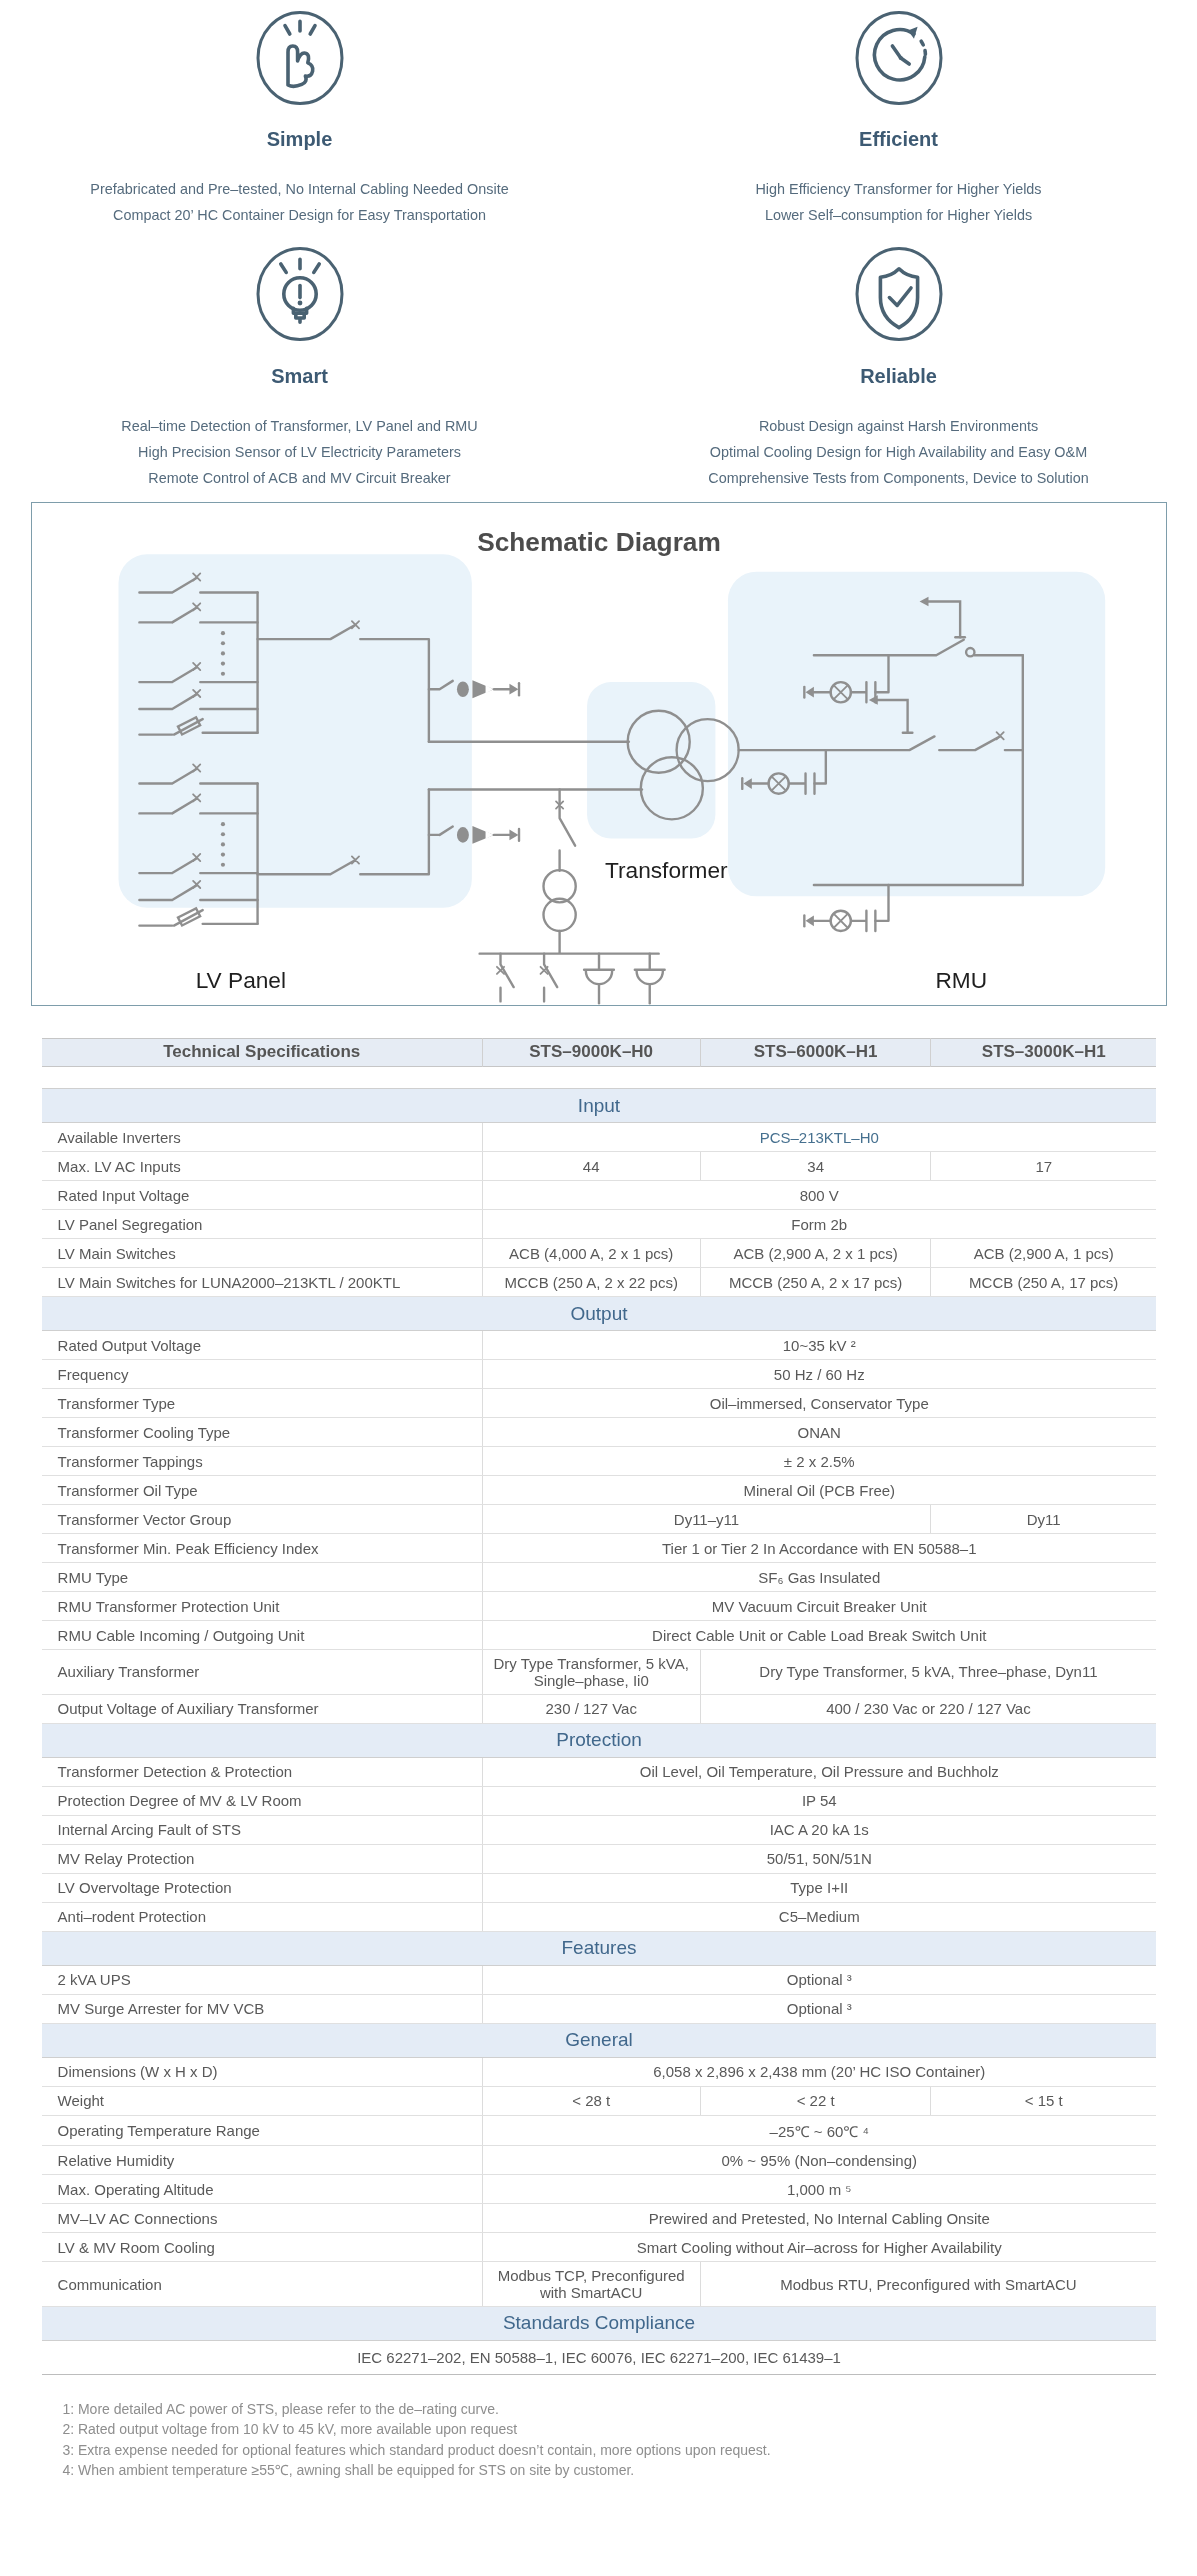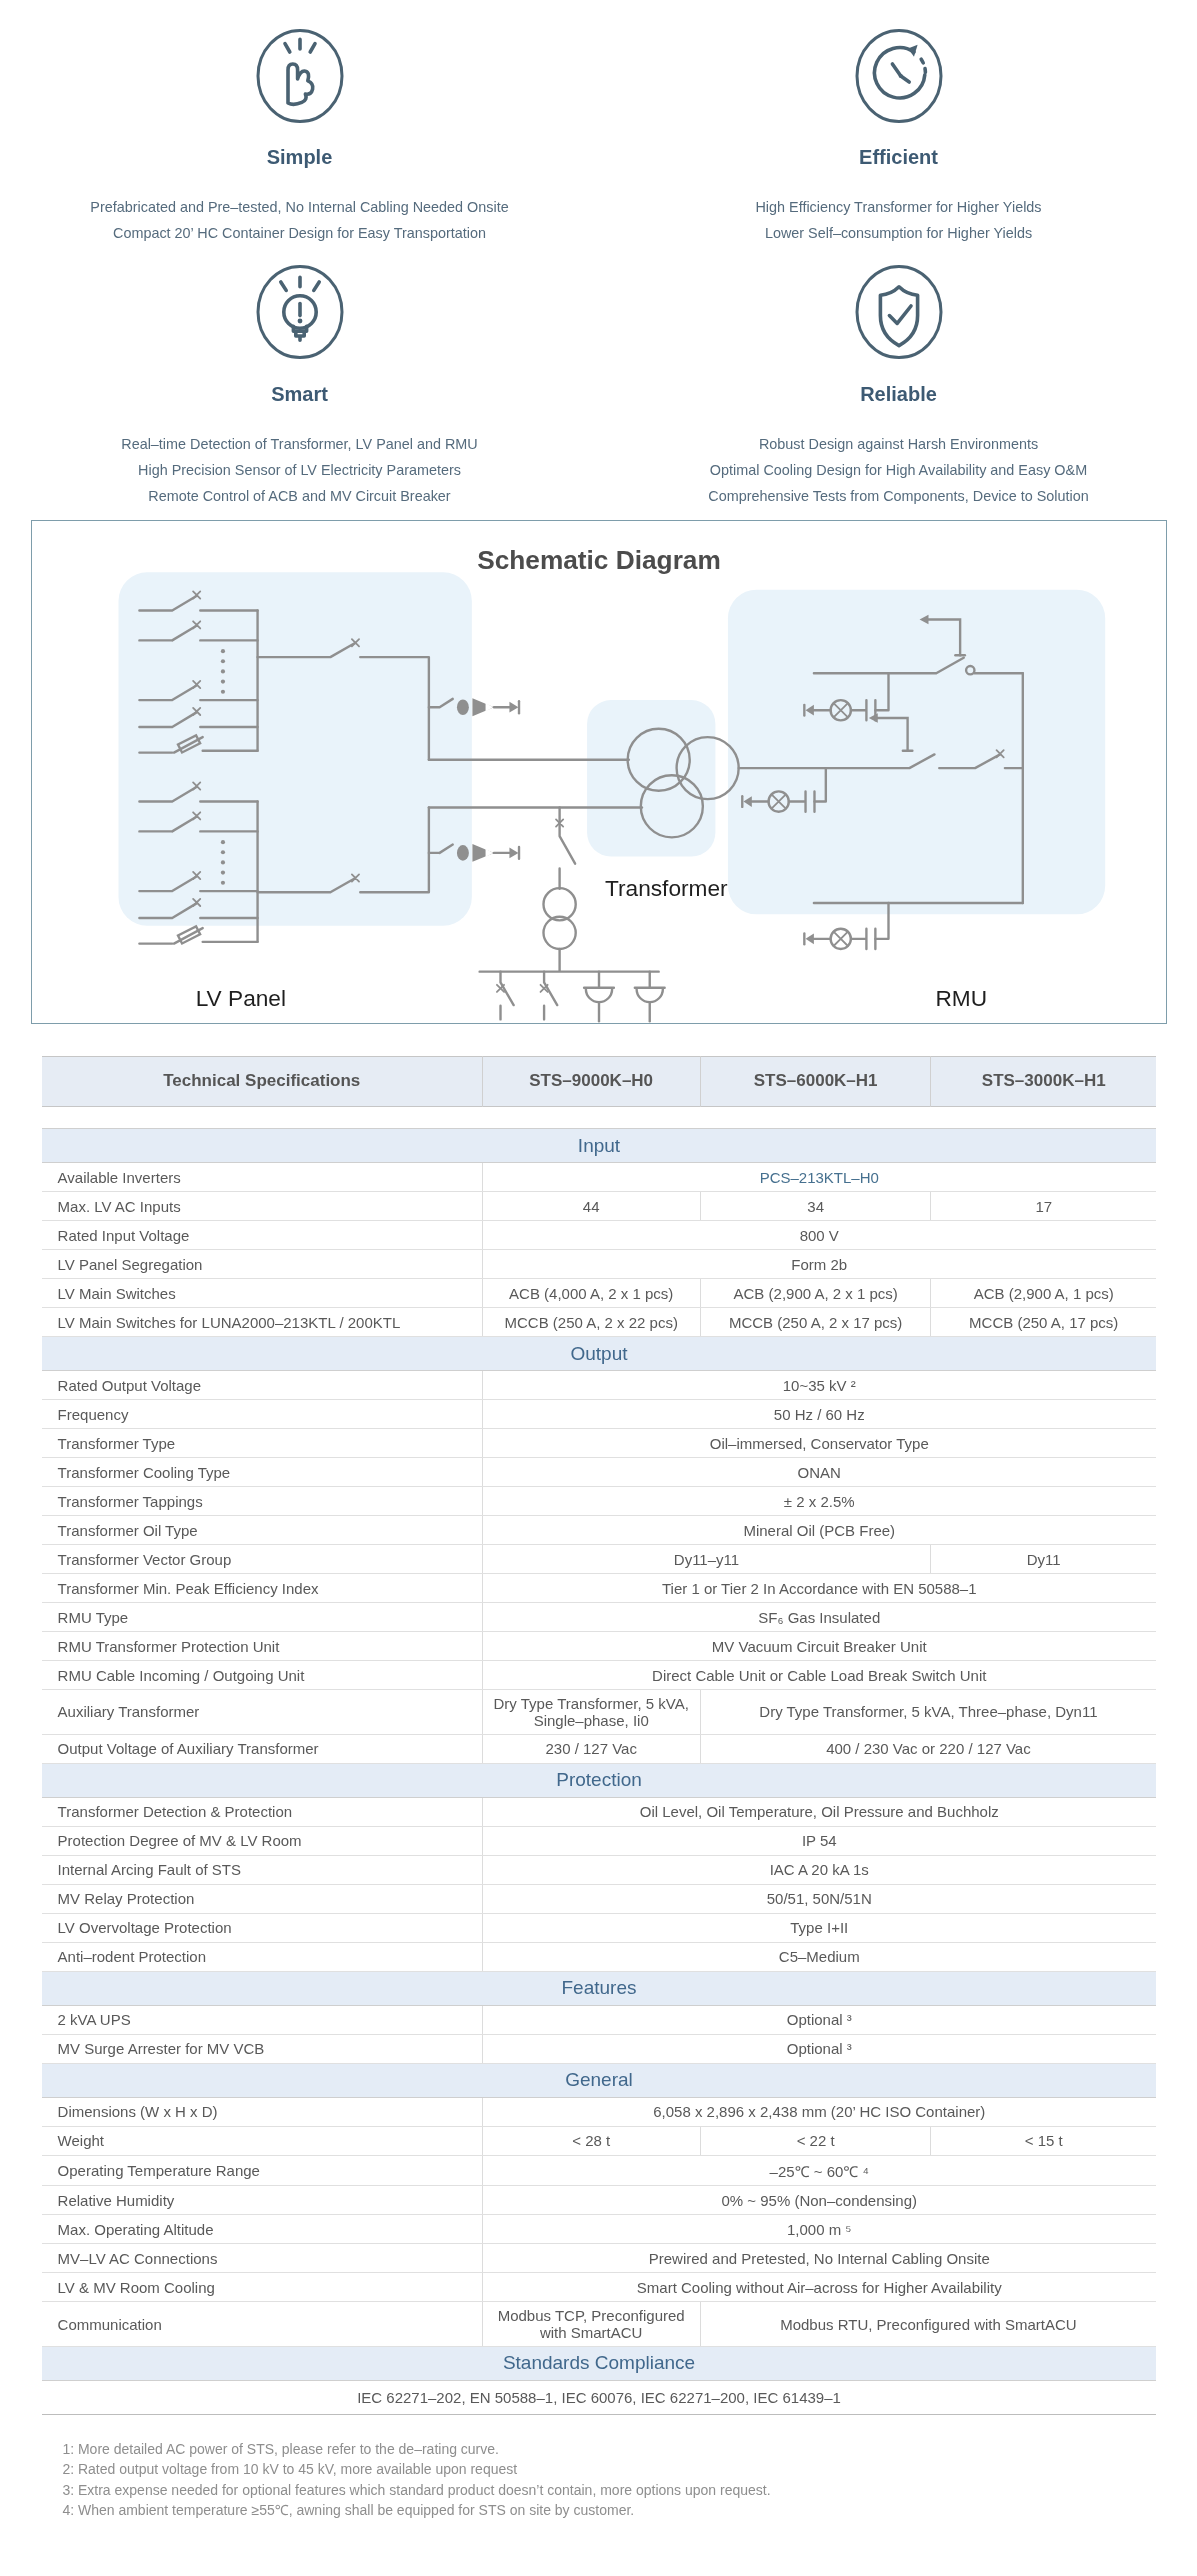--- a/index.html
+++ b/index.html
@@ -4,21 +4,21 @@
 <style>
   * { margin:0; padding:0; box-sizing:border-box; }
   html,body { background:#ffffff; }
   body {
     width:1198px; height:2576px; overflow:hidden; position:relative;
     font-family:"Liberation Sans", sans-serif; color:#595959;
   }
 
   
   .features { display:grid; grid-template-columns:599px 599px; }
-  .feature { text-align:center; padding-top:28px; }
+  .feature { text-align:center; padding-top:10px; }
   .feature:nth-child(3), .feature:nth-child(4) { padding-top:18px; }
   .feature .fi { width:90px; height:96px; display:inline-block; }
   .fi .ic { fill:none; stroke:#4a6272; stroke-width:5; }
   .fi .st { fill:none; stroke:#4a6272; stroke-width:6; stroke-linecap:round; stroke-linejoin:round; }
   .fi .fl { fill:#4a6272; stroke:none; }
   .feature-title { margin-top:20.4px; font-size:20px; font-weight:bold; color:#3d5a73; }
   .feature-desc { margin-top:25px; font-size:14.4px; line-height:26px; color:#556b7d; }
 
   
   .diagram-box {
@@ -34,21 +34,21 @@
   .sv-title { font:bold 44px "Liberation Sans",sans-serif; fill:#4c4c4c; }
   .sv-label { font:38px "Liberation Sans",sans-serif; fill:#1f1f1f; }
 
   
   .spec-wrap { width:1114px; margin:32px auto 0; }
   table { width:100%; border-collapse:collapse; table-layout:fixed; }
   col.c-label { width:39.5%; } col.c-v1 { width:19.6%; } col.c-v2 { width:20.7%; } col.c-v3 { width:20.2%; }
 
   .head-table { border-top:1.8px solid #c6c6c6; border-bottom:1.8px solid #c6c6c6; }
   .head-table td {
-    background:#e6ecf4; height:50px; text-align:center;
+    background:#e6ecf4; height:28px; text-align:center;
     font-size:17px; font-weight:bold; color:#555555;
   }
   .head-table td + td { border-left:1.8px solid #d0d0d0; }
 
   .table-gap { height:21.6px; }
 
   .body-table td { height:29px; font-size:15px; color:#595959; padding:4.8px 7.2px; }
   .body-table tr td { border-bottom:1.2px solid #e0e0e0; }
   .body-table td.lbl { text-align:left; padding-left:15.6px; }
   .body-table td.val { text-align:center; border-left:1.2px solid #dcdcdc; }

